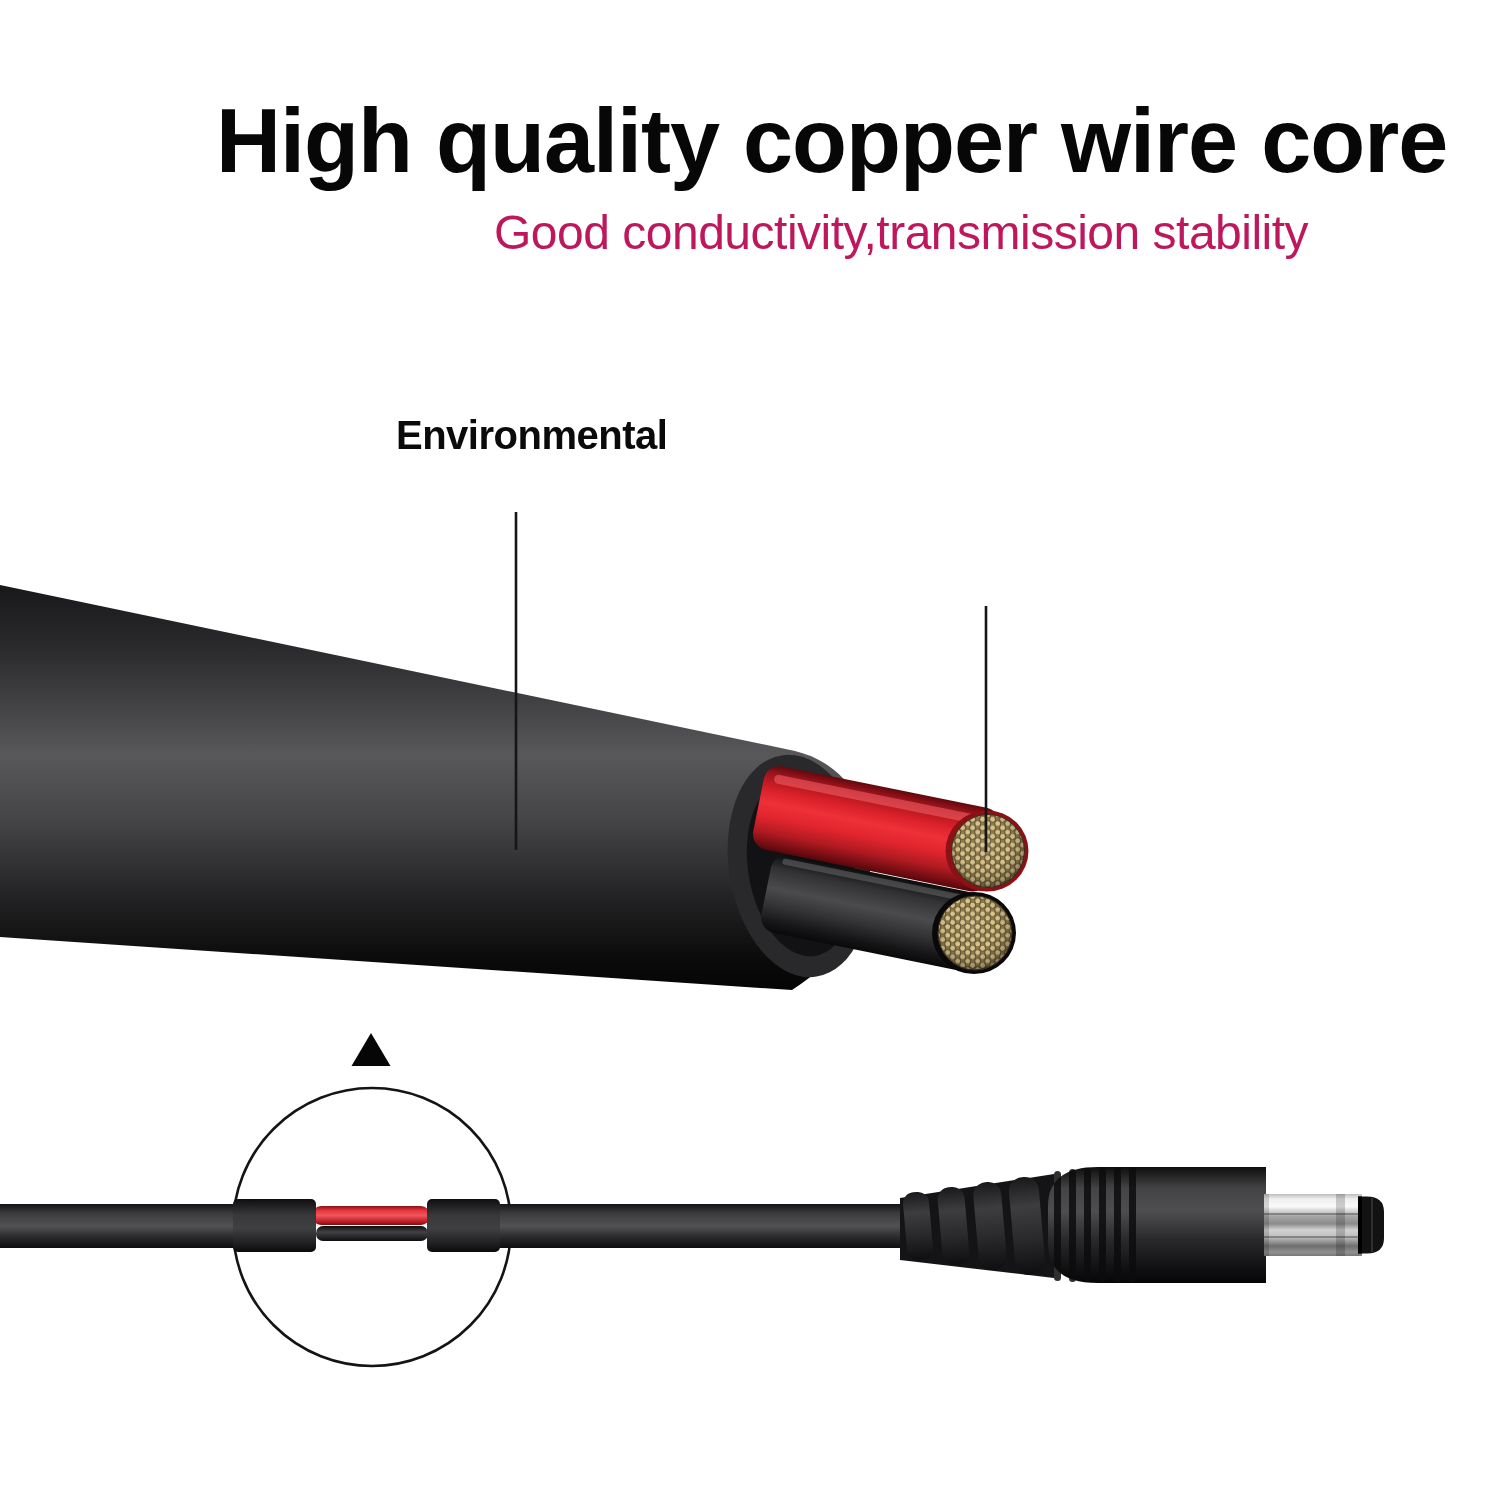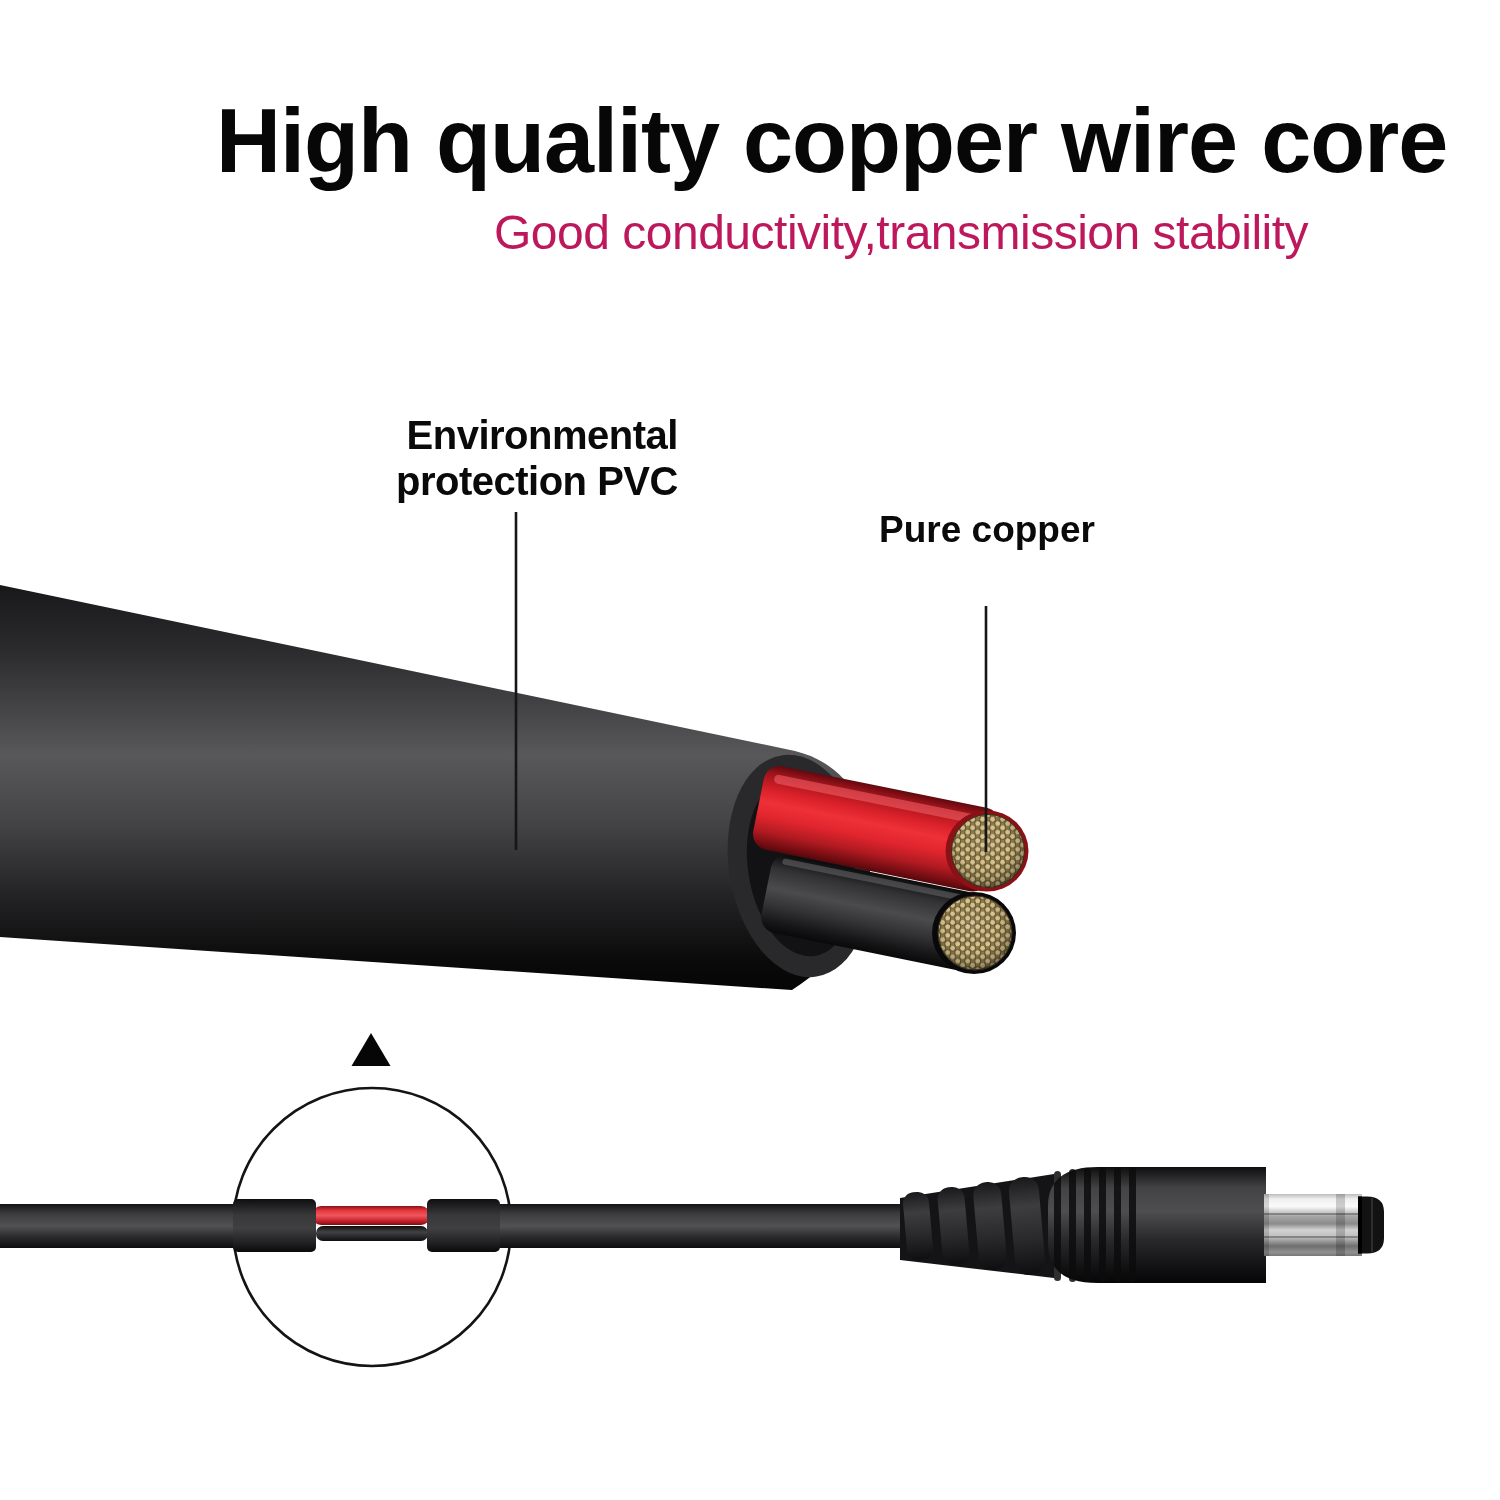--- a/index.html
+++ b/index.html
@@ -192,20 +192,18 @@
         <line x1="1372" y1="1198" x2="1372" y2="1252" stroke="#2e2e30" stroke-width="2"></line>
       </g>
     </g>
   </svg>
 
   <div class="page-title">High quality copper wire core</div>
   <div class="page-subtitle">Good conductivity,transmission stability</div>
 
   <div class="callout callout-pvc">
     <span>Environmental</span>
-    <span>protection PVC</span>
   </div>
 
   <div class="callout callout-copper">
-    <span>Pure copper</span>
   </div>
 
 </div>
 
 </body></html>

